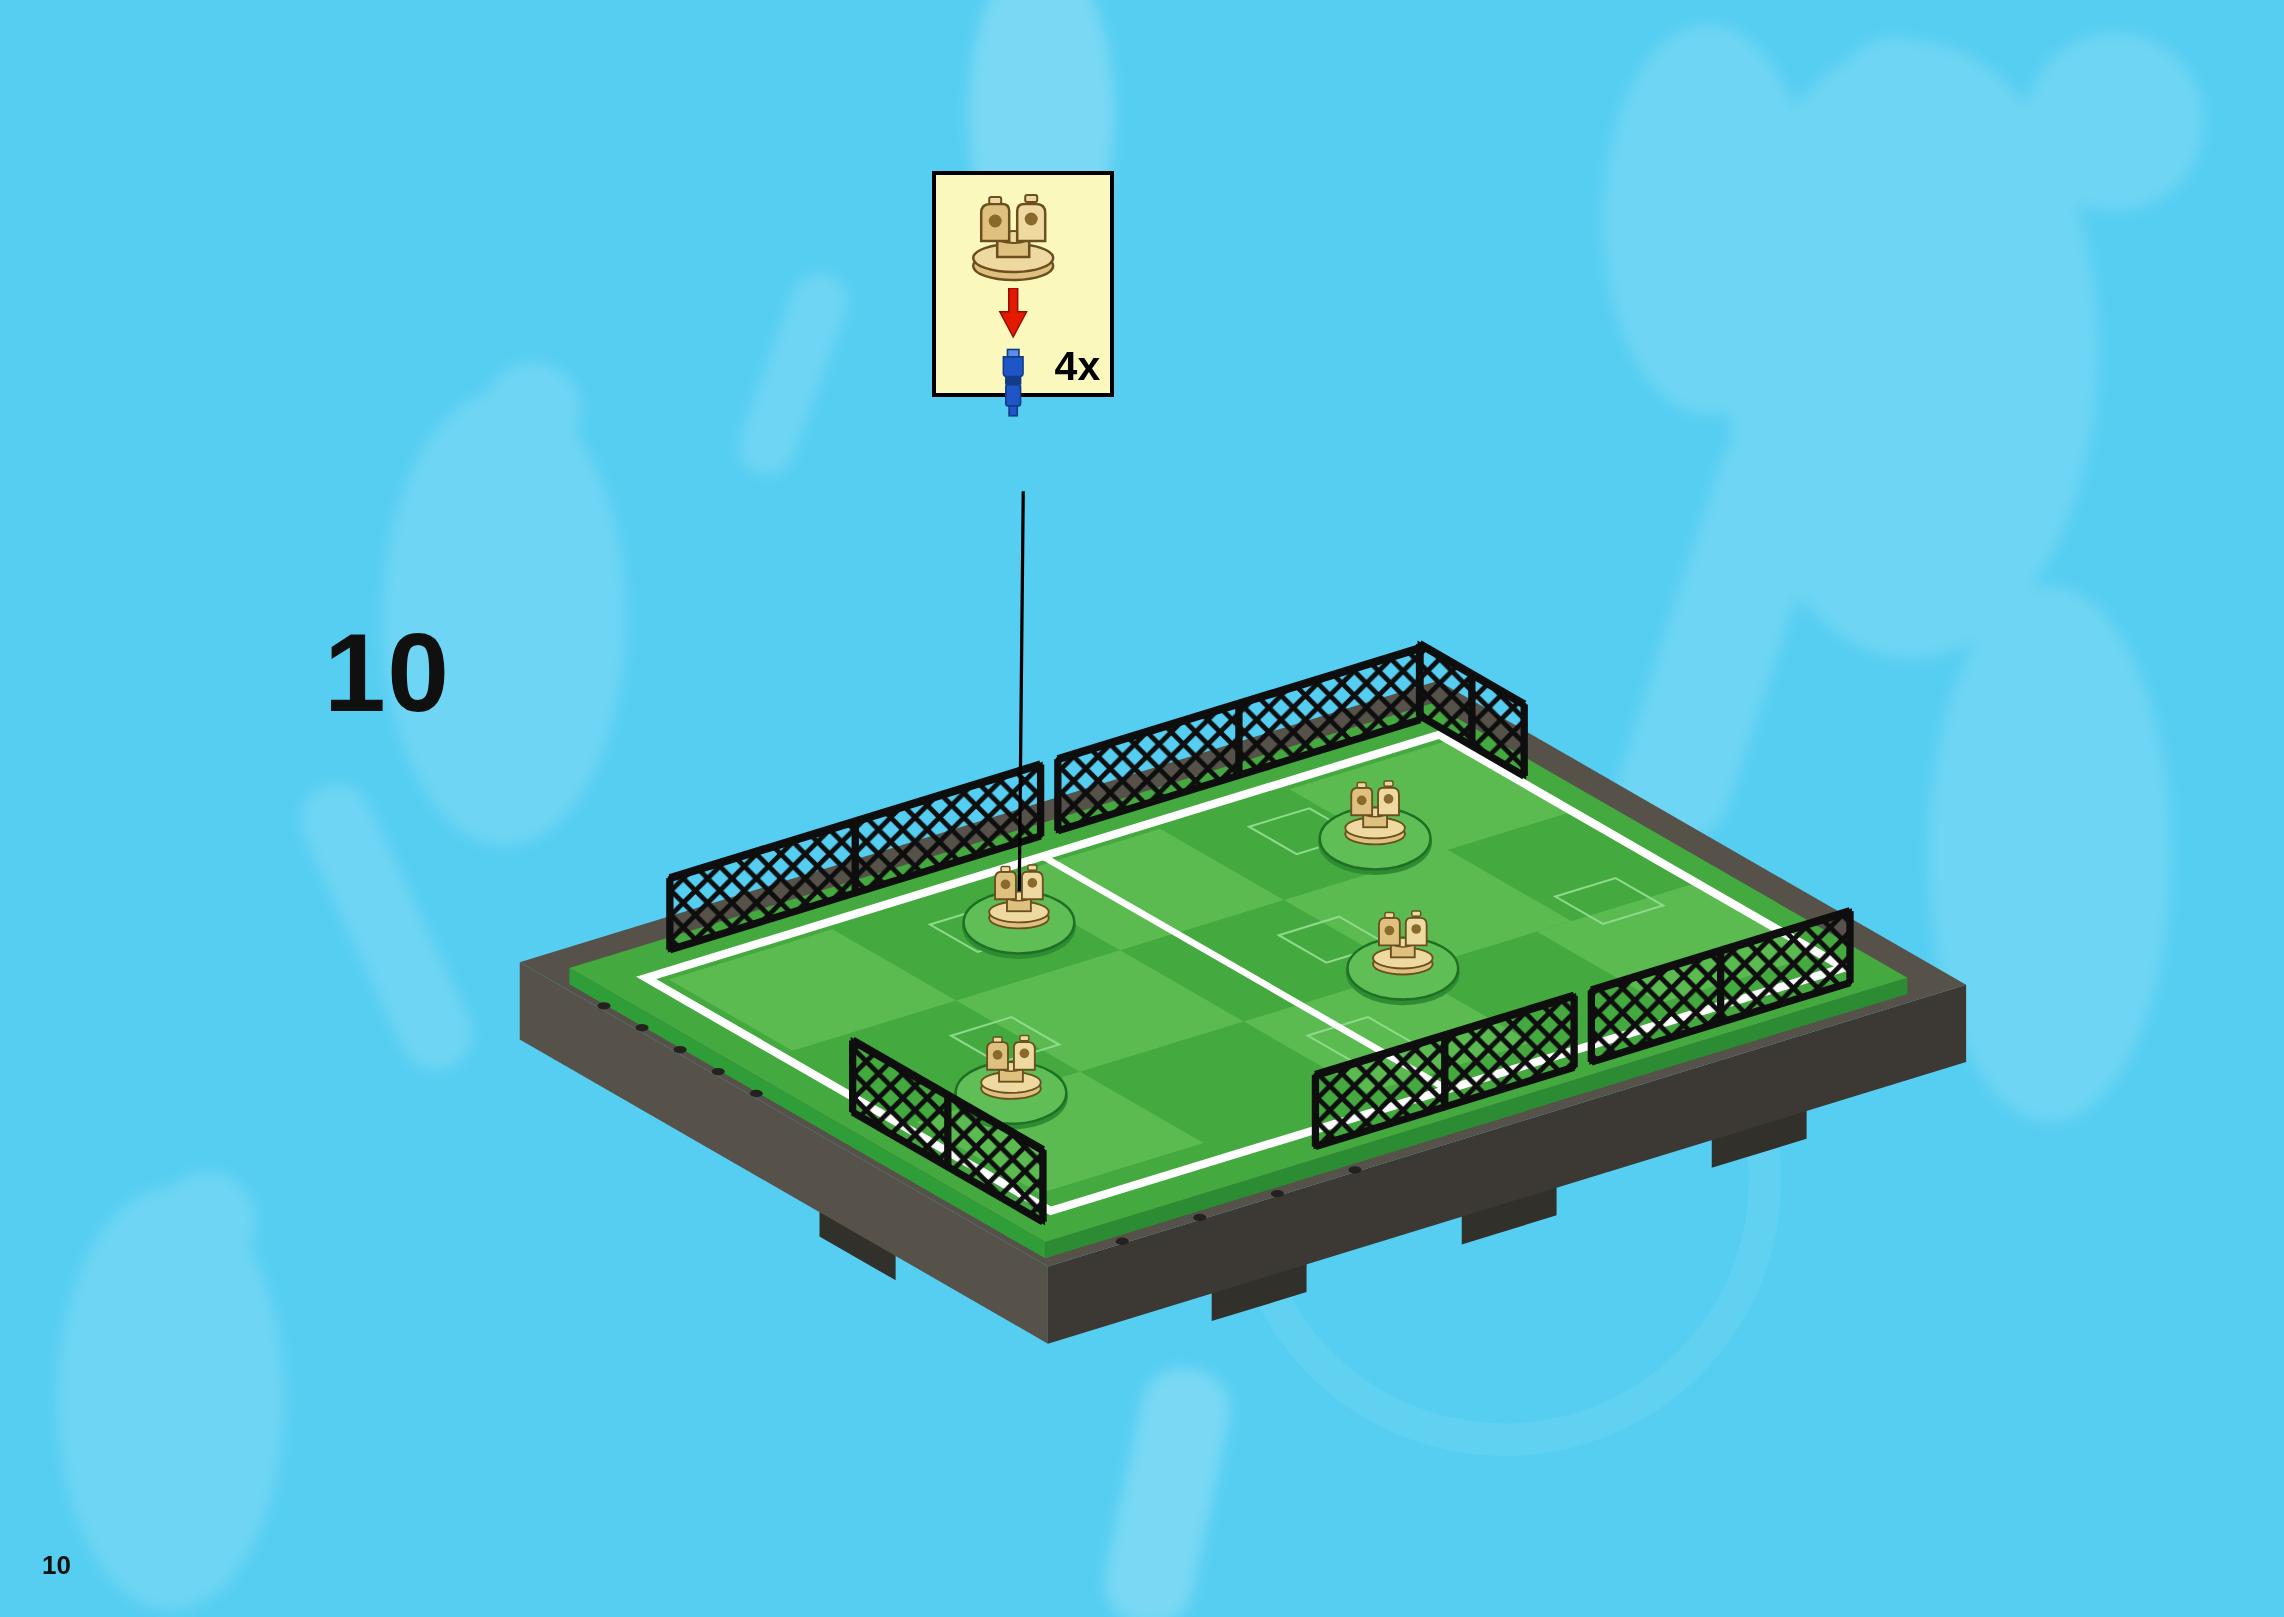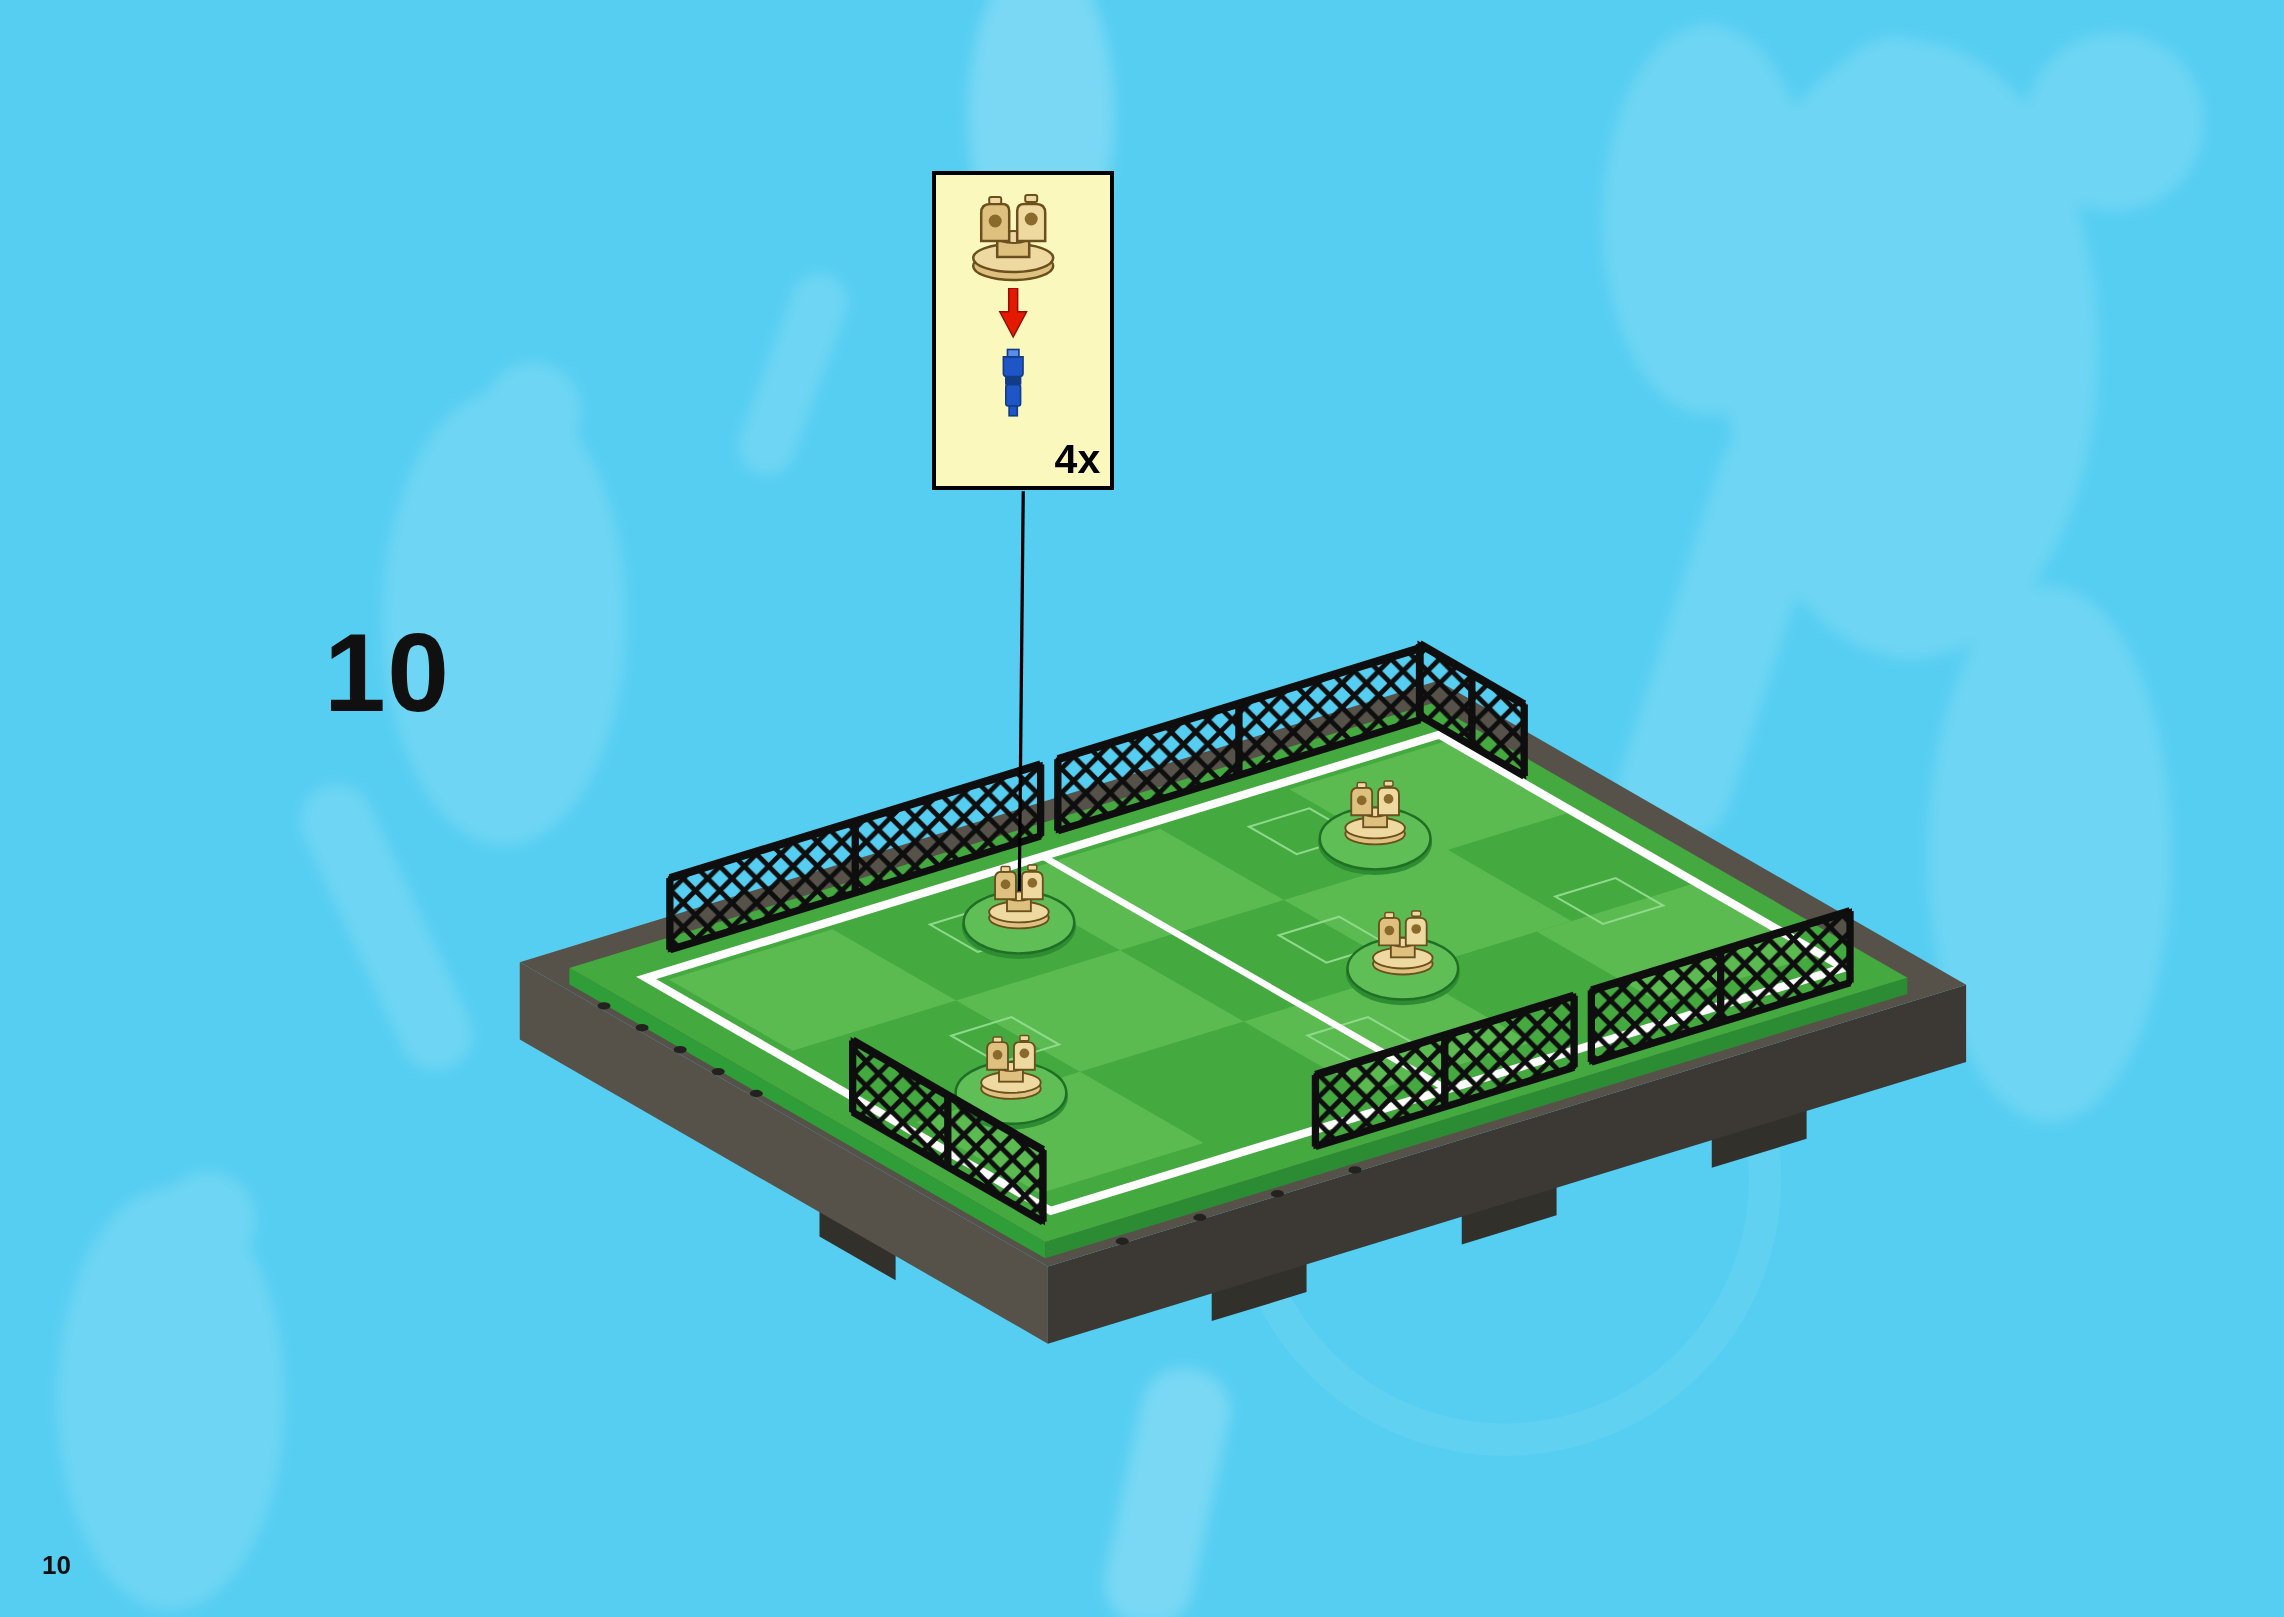--- a/index.html
+++ b/index.html
@@ -1,20 +1,20 @@
 <!DOCTYPE html>
 <html style="--tan: #DEC17F; --tan-light: #EED9A0; --tan-dark: #8A6A2C; --tan-outline: #6B4F1E; --blue: #1E56C8; --blue-dk: #123C86; --blue-hi: #5B8DEB; --red: #E41A00;font-size:13px"><head>
 <meta charset="utf-8">
 <style>
   *{box-sizing:border-box}
   body{margin:0;font-family:"Liberation Sans",sans-serif;background:#55CEF2}
   .page{position:relative;width:2284px;height:1617px;overflow:hidden;background:#55CEF2}
   .wm,#model-svg{position:absolute;left:0;top:0}
   .step-number{position:absolute;left:324px;top:618px;font-size:111px;font-weight:bold;color:#101010;letter-spacing:1.6px;line-height:1}
-  .callout{position:absolute;left:932px;top:171px;width:182px;height:319px;border:4.1px solid #000;
+  .callout{position:absolute;left:932px;top:171px;width:182px;height:226px;border:4.1px solid #000;
            display:flex;flex-direction:column;align-items:center;padding-top:12px}
   .callout .icons{display:flex;flex-direction:column;align-items:center;gap:4.9px;transform:translateX(-9.8px)}
   .qty{position:absolute;right:9.8px;bottom:3.3px;font-size:41px;font-weight:bold;color:#000}
   .page-number{position:absolute;left:42px;top:1550px;font-size:26px;font-weight:bold;color:#101010}
 </style>
 </head>
 <body>
 
 <svg width="0" height="0" style="position:absolute" aria-hidden="true">
   <defs>

